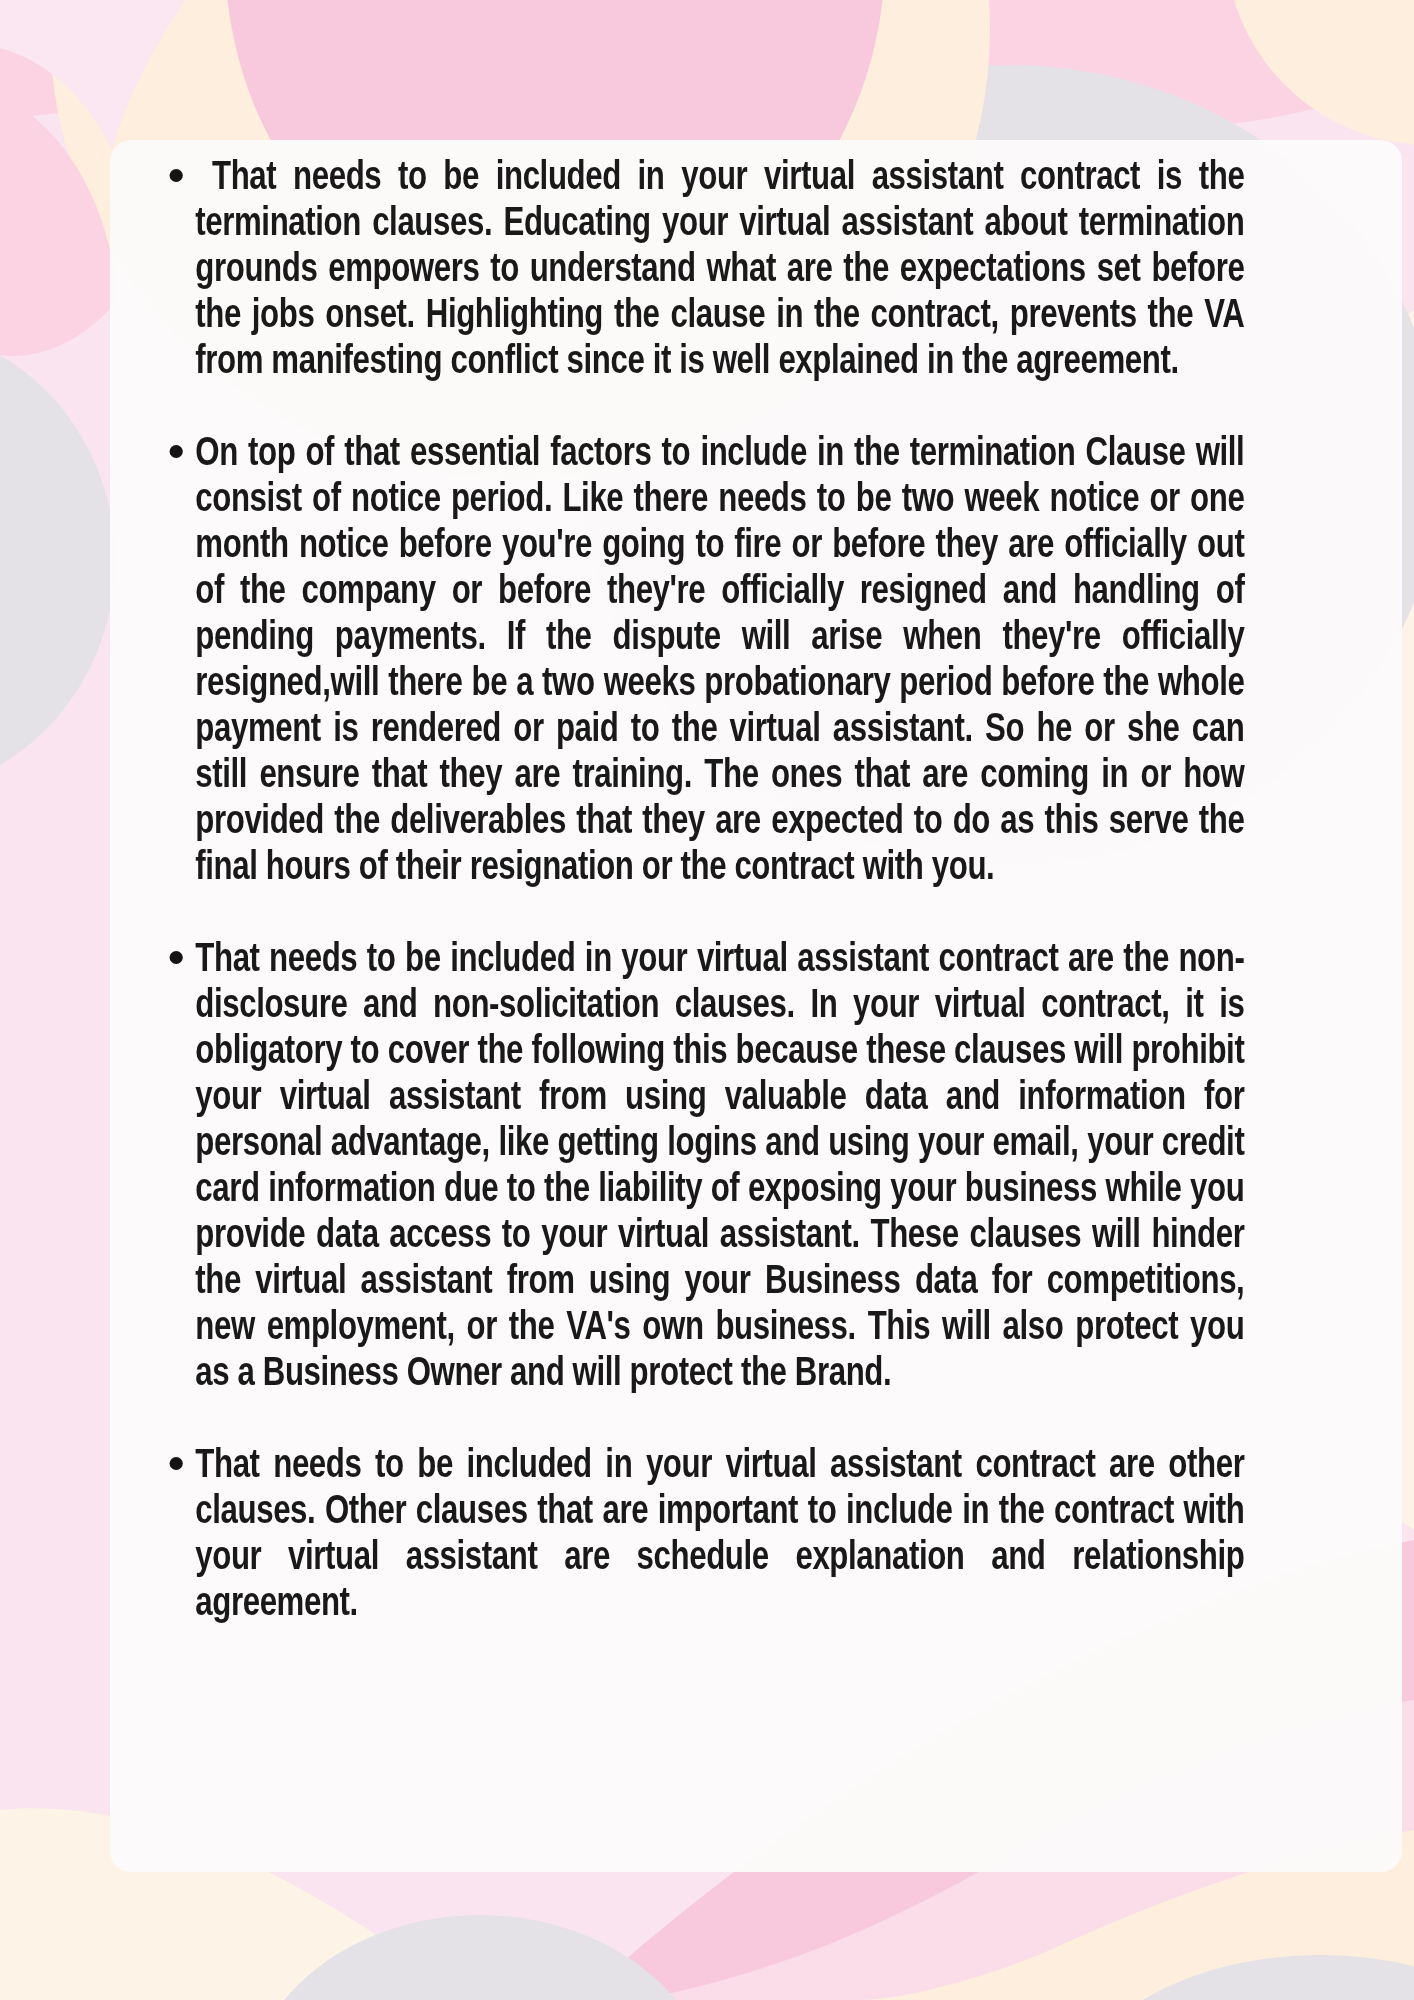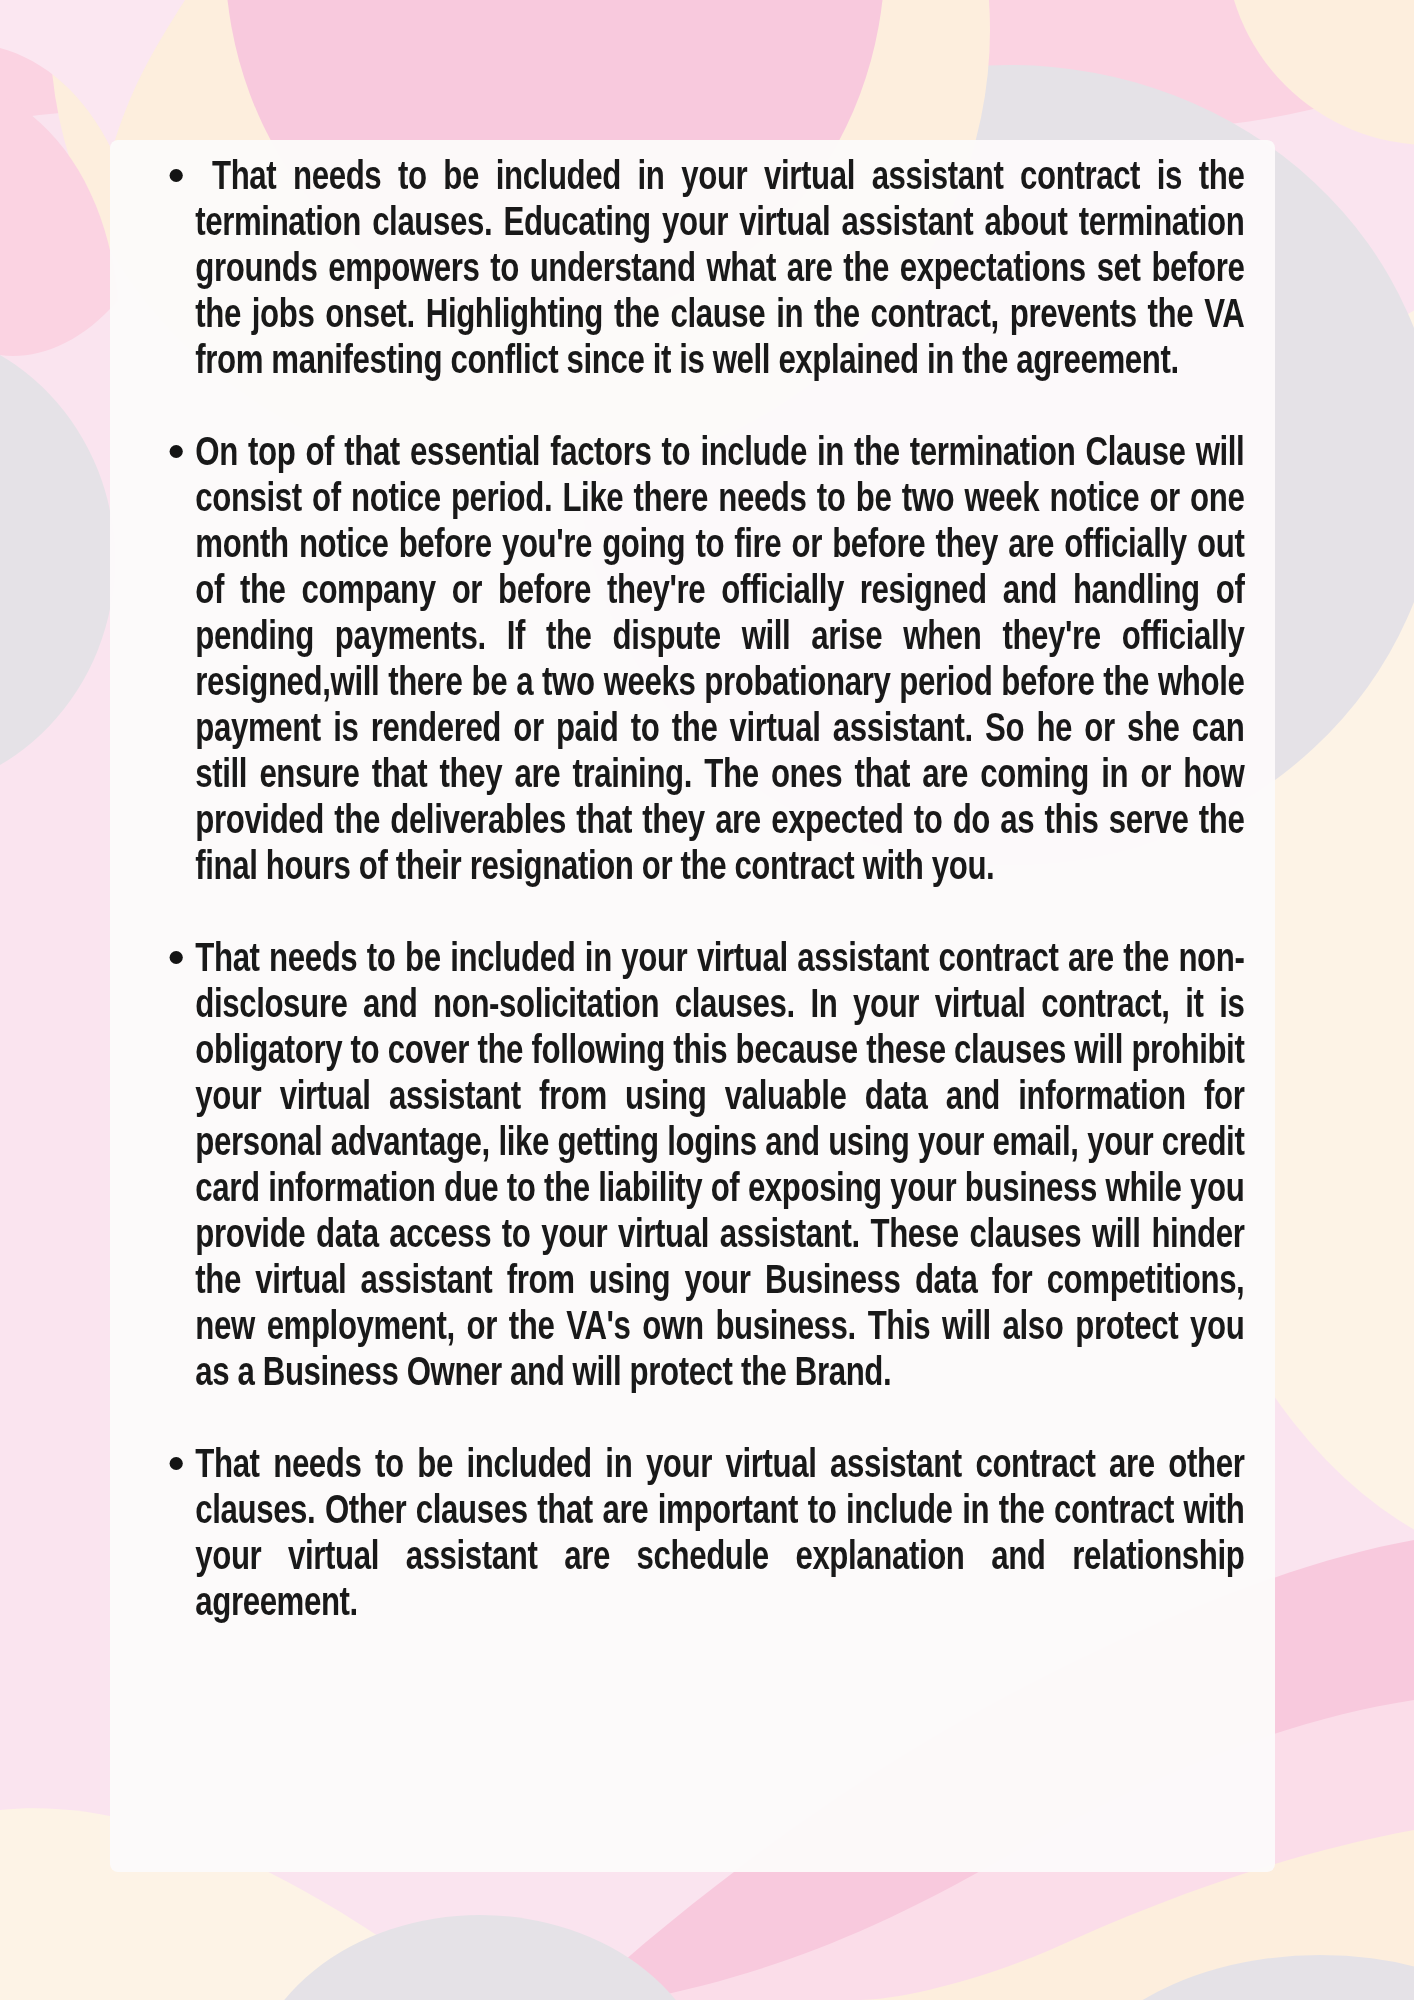--- a/index.html
+++ b/index.html
@@ -3,23 +3,23 @@
 <meta charset="utf-8">
 <style>
   html,body{margin:0;padding:0;}
   body{
     width:1414px;height:2000px;position:relative;overflow:hidden;
     background:#fae4ef;
     font-family:"Liberation Sans", sans-serif;
   }
   .bg-svg{position:absolute;left:0;top:0;width:1414px;height:2000px;display:block;}
   .card{
-    position:absolute;left:110px;top:140px;width:1165px;height:1732px;
+    position:absolute;left:110px;top:140px;width:1292px;height:1732px;
     background:rgba(252,250,250,0.97);
-    border-radius:8px;
+    border-radius:21px;
   }
   .bullets{
     position:absolute;left:58px;top:12px;margin:0;padding:0;list-style:none;
     width:1380px;
     transform:scaleX(0.78);
     transform-origin:top left;
   }
   .bullets li{
     position:relative;display:block;padding-left:35px;margin:0 0 46px 0;
   }

